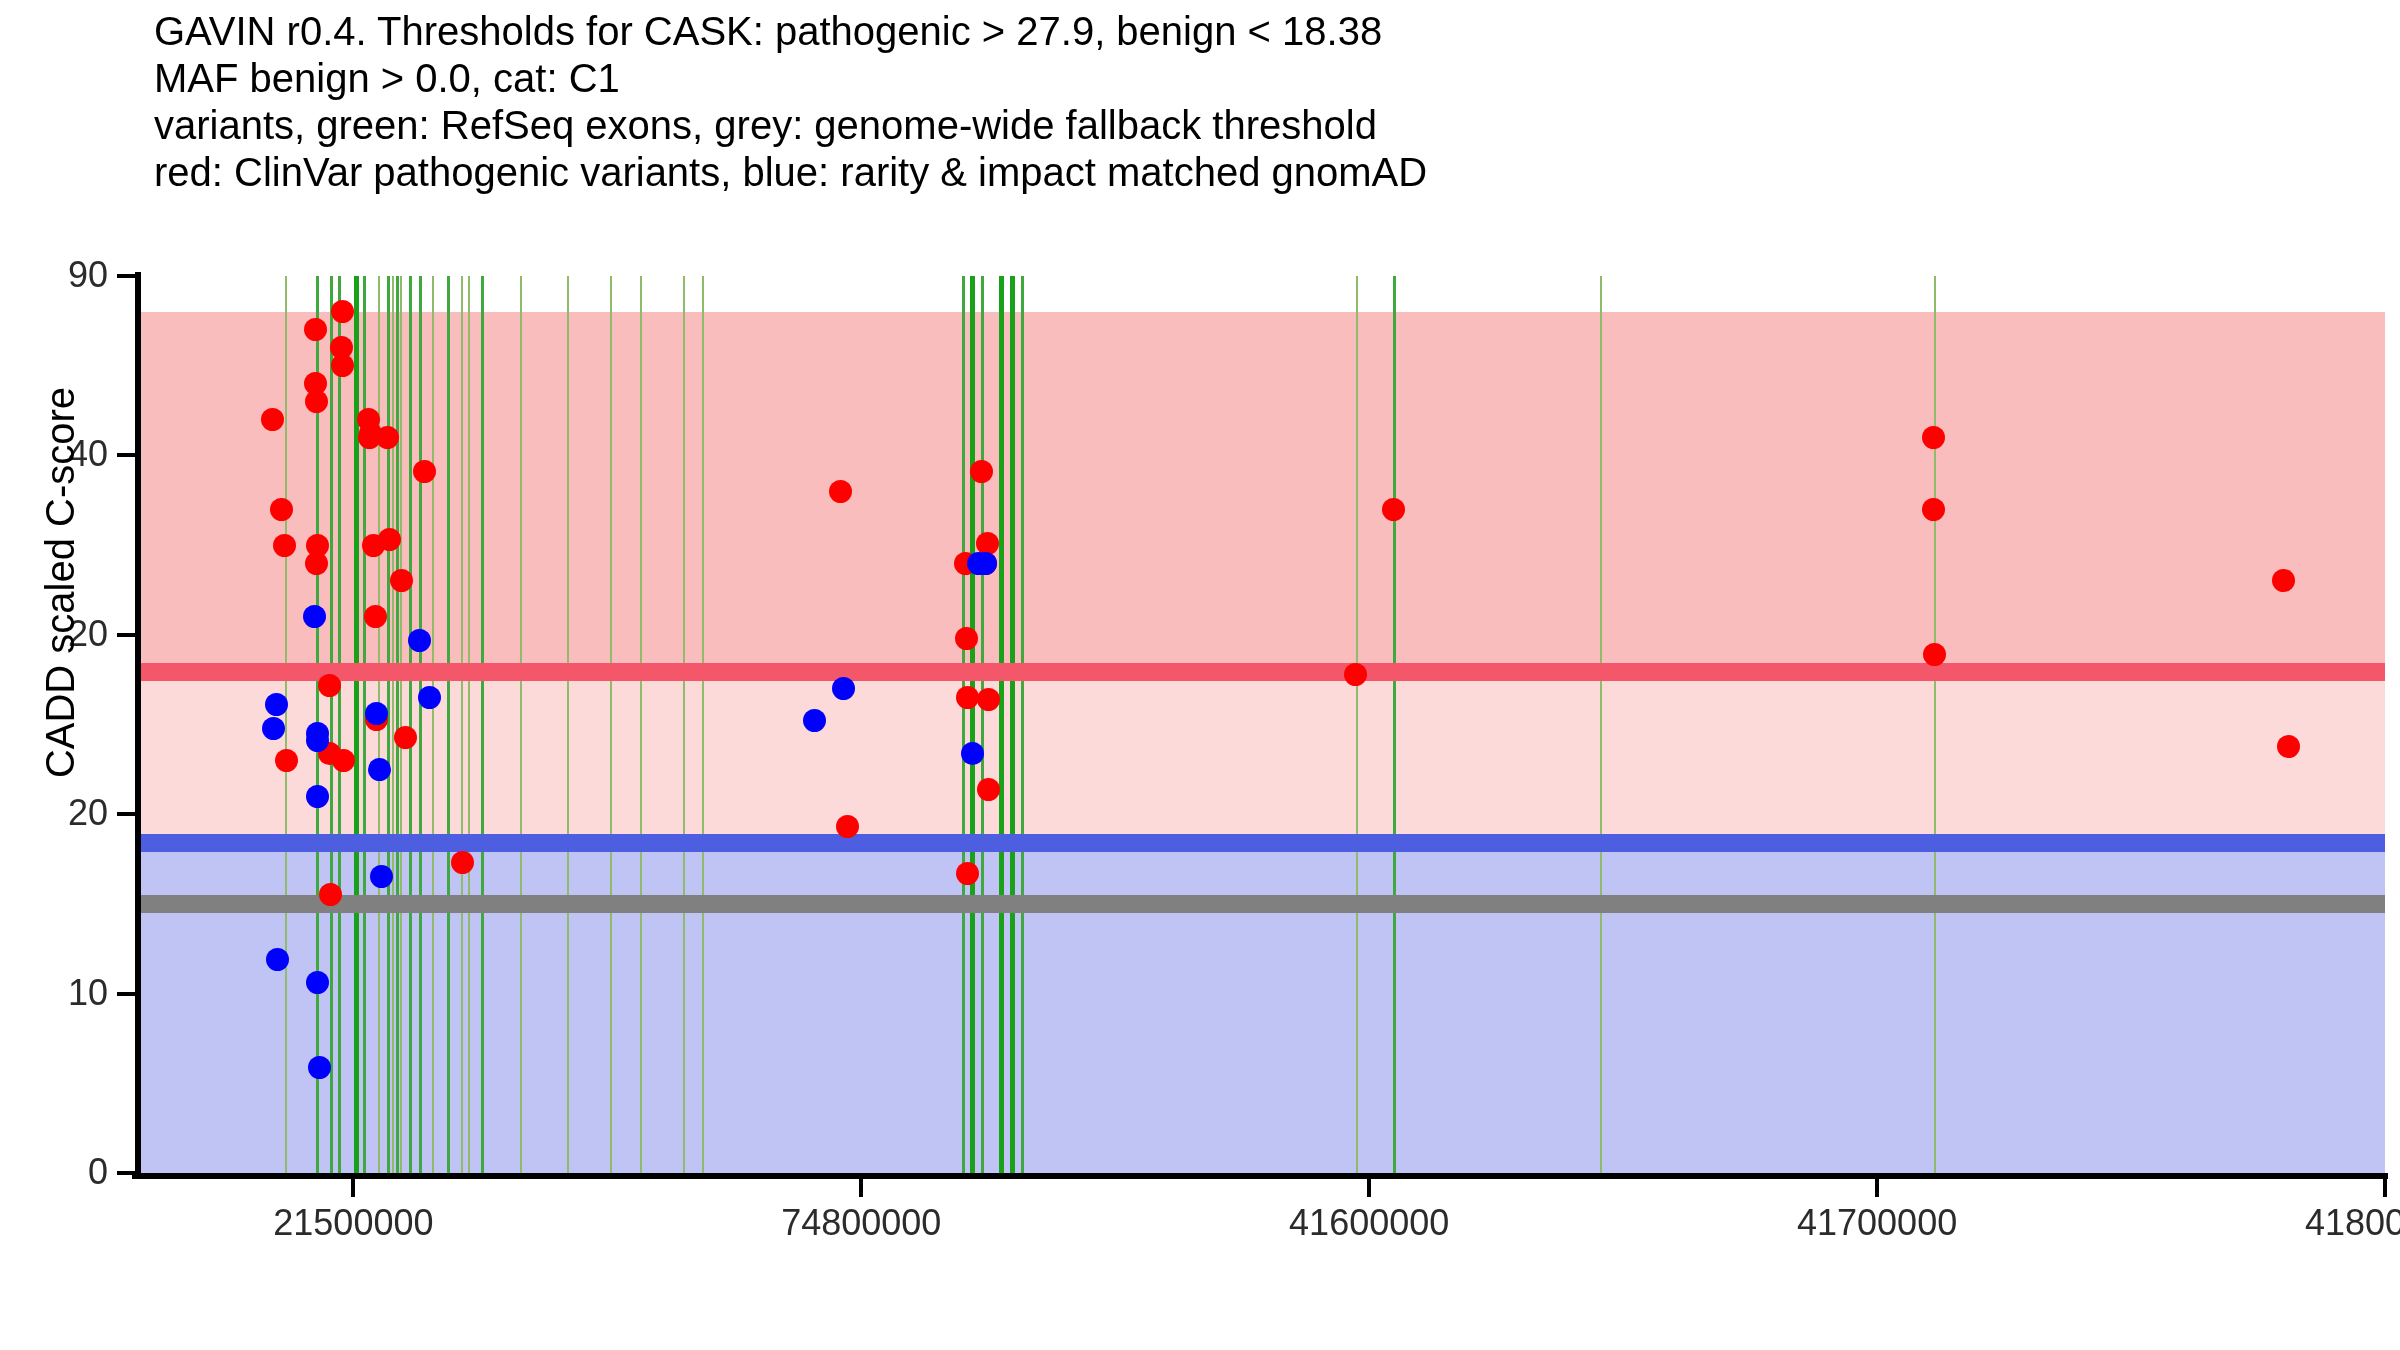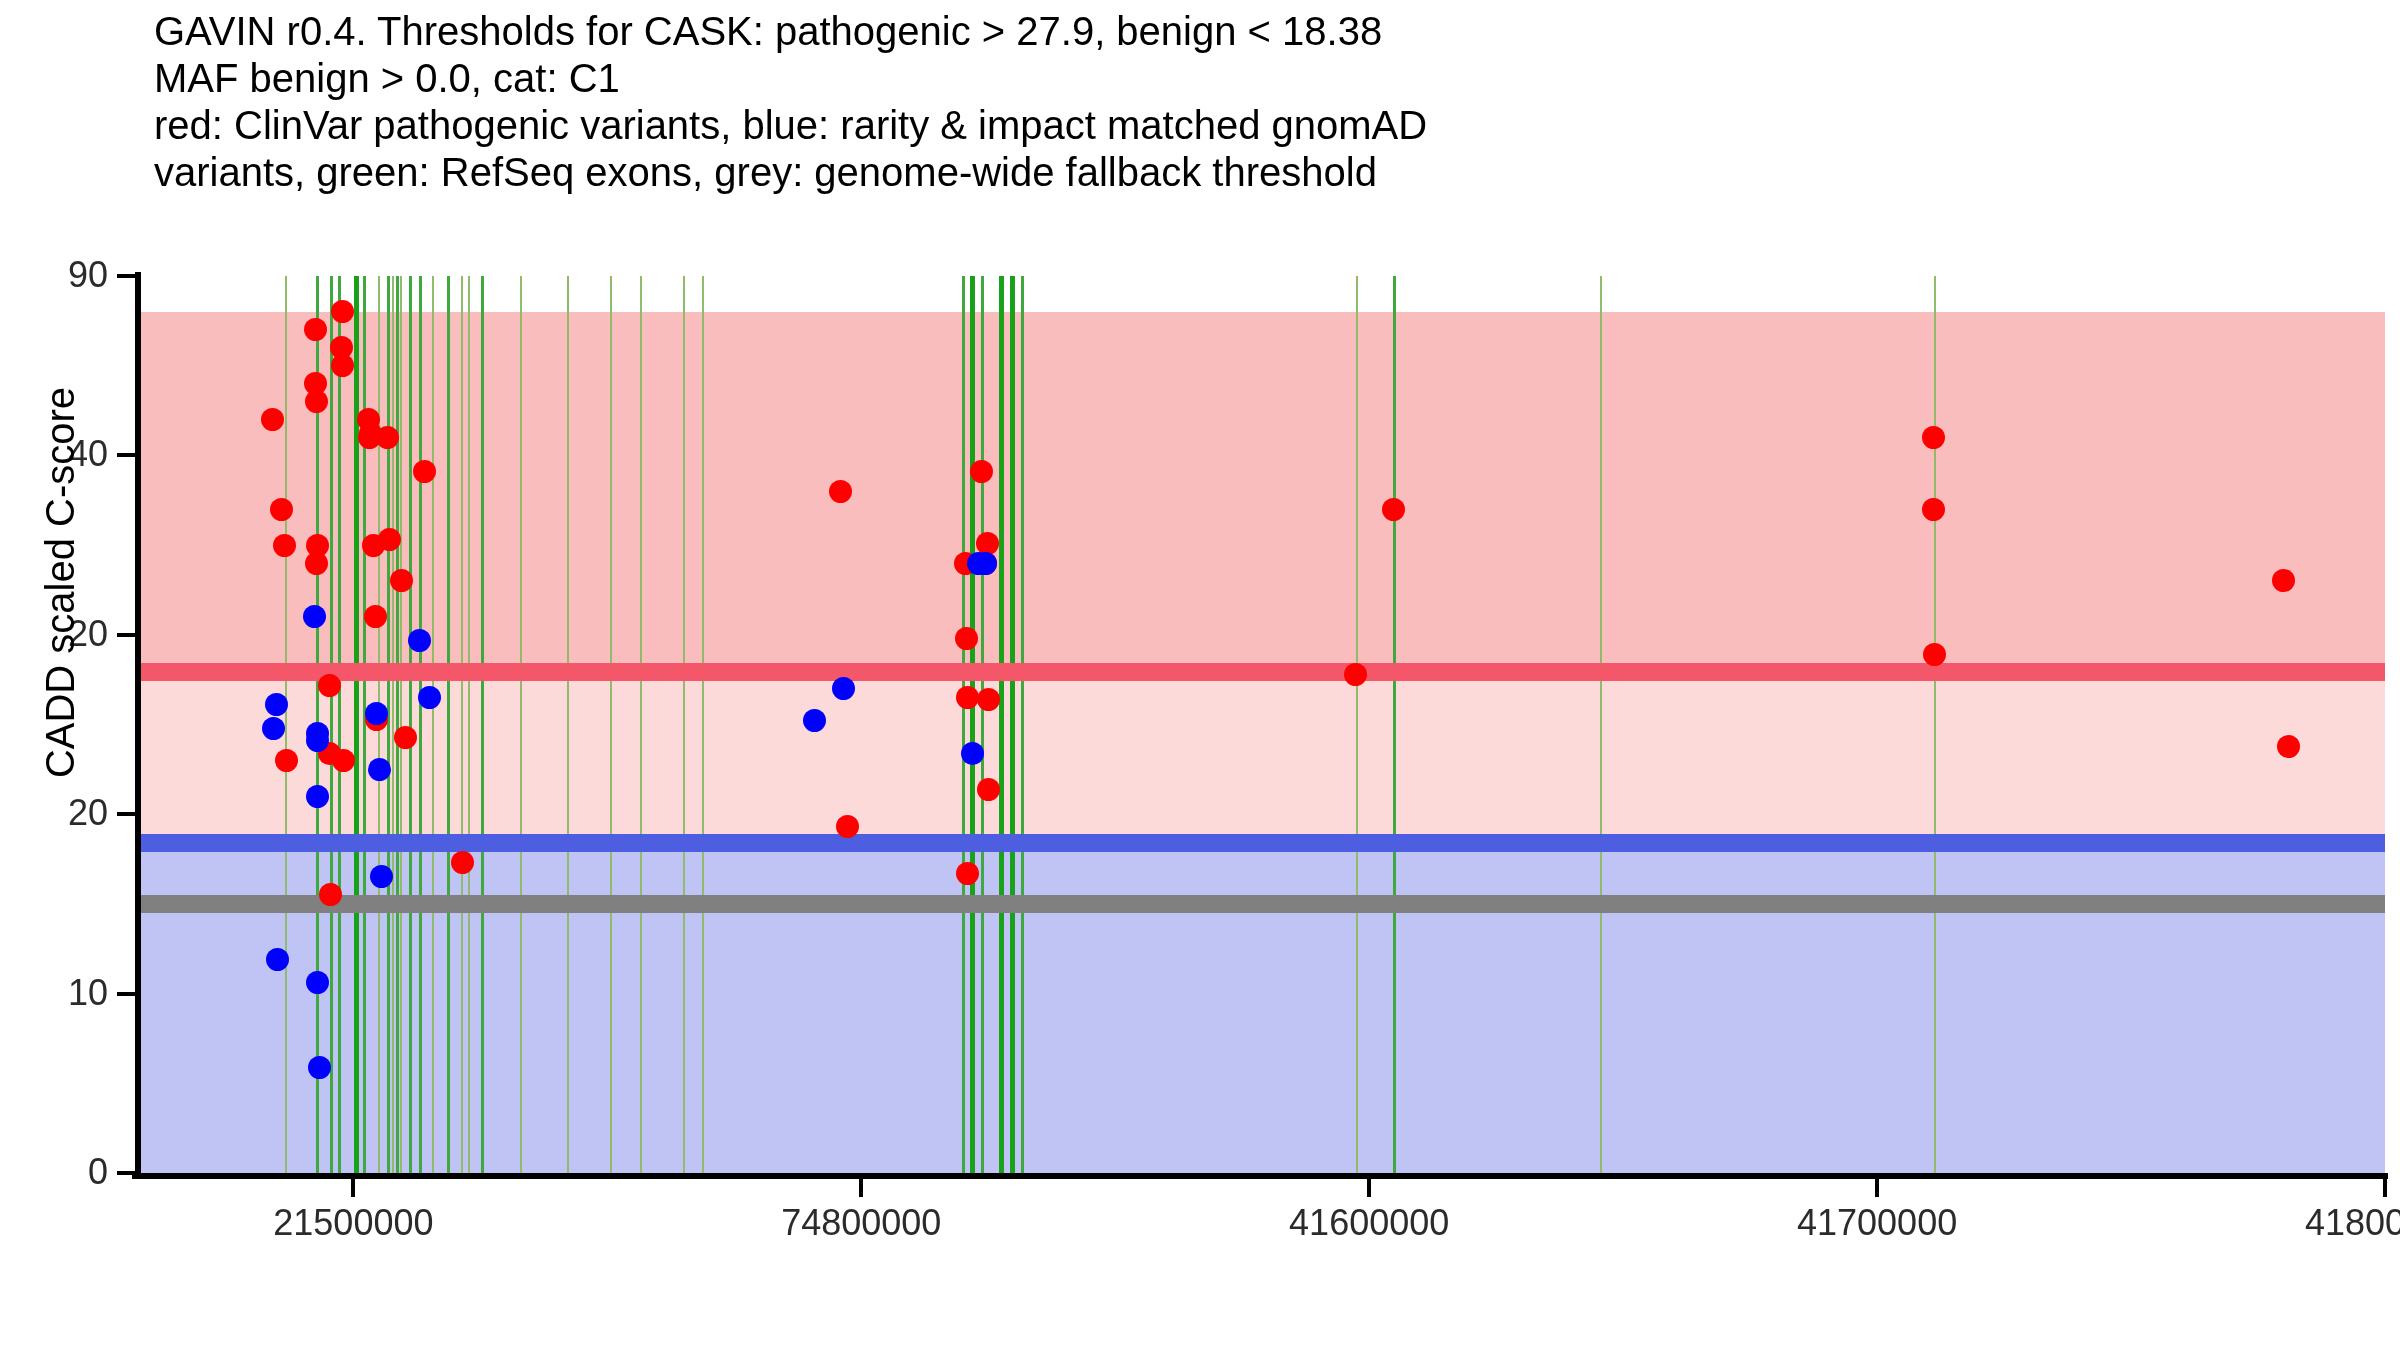--- a/index.html
+++ b/index.html
@@ -37,22 +37,22 @@
   #xlabel{position:absolute;left:0;top:1272px;width:2400px;text-align:center;font-size:40px;color:#000;}
 </style>
 </head>
 <body>
 
 <div id="root">
 
   <div id="title-block">
     <div class="title-line">GAVIN r0.4. Thresholds for CASK: pathogenic &gt; 27.9, benign &lt; 18.38</div>
     <div class="title-line">MAF benign &gt; 0.0, cat: C1</div>
+    <div class="title-line">variants, green: RefSeq exons, grey: genome-wide fallback threshold</div>
     <div class="title-line">red: ClinVar pathogenic variants, blue: rarity &amp; impact matched gnomAD</div>
-    <div class="title-line">variants, green: RefSeq exons, grey: genome-wide fallback threshold</div>
   </div>
 
   <div id="plot-frame">
     <div id="plot-area">
         <div class="band" style="top: 35.88px; height: 360.594px; background: rgb(249, 189, 189);"></div>
         <div class="band" style="top: 396.474px; height: 170.789px; background: rgb(252, 218, 218);"></div>
         <div class="band" style="top: 567.263px; height: 329.737px; background: rgb(191, 196, 245);"></div>
         <div class="exon faint" style="left: 150.339px;"></div>
         <div class="exon" style="left: 181.321px;"></div>
         <div class="exon" style="left: 194.526px;"></div>

